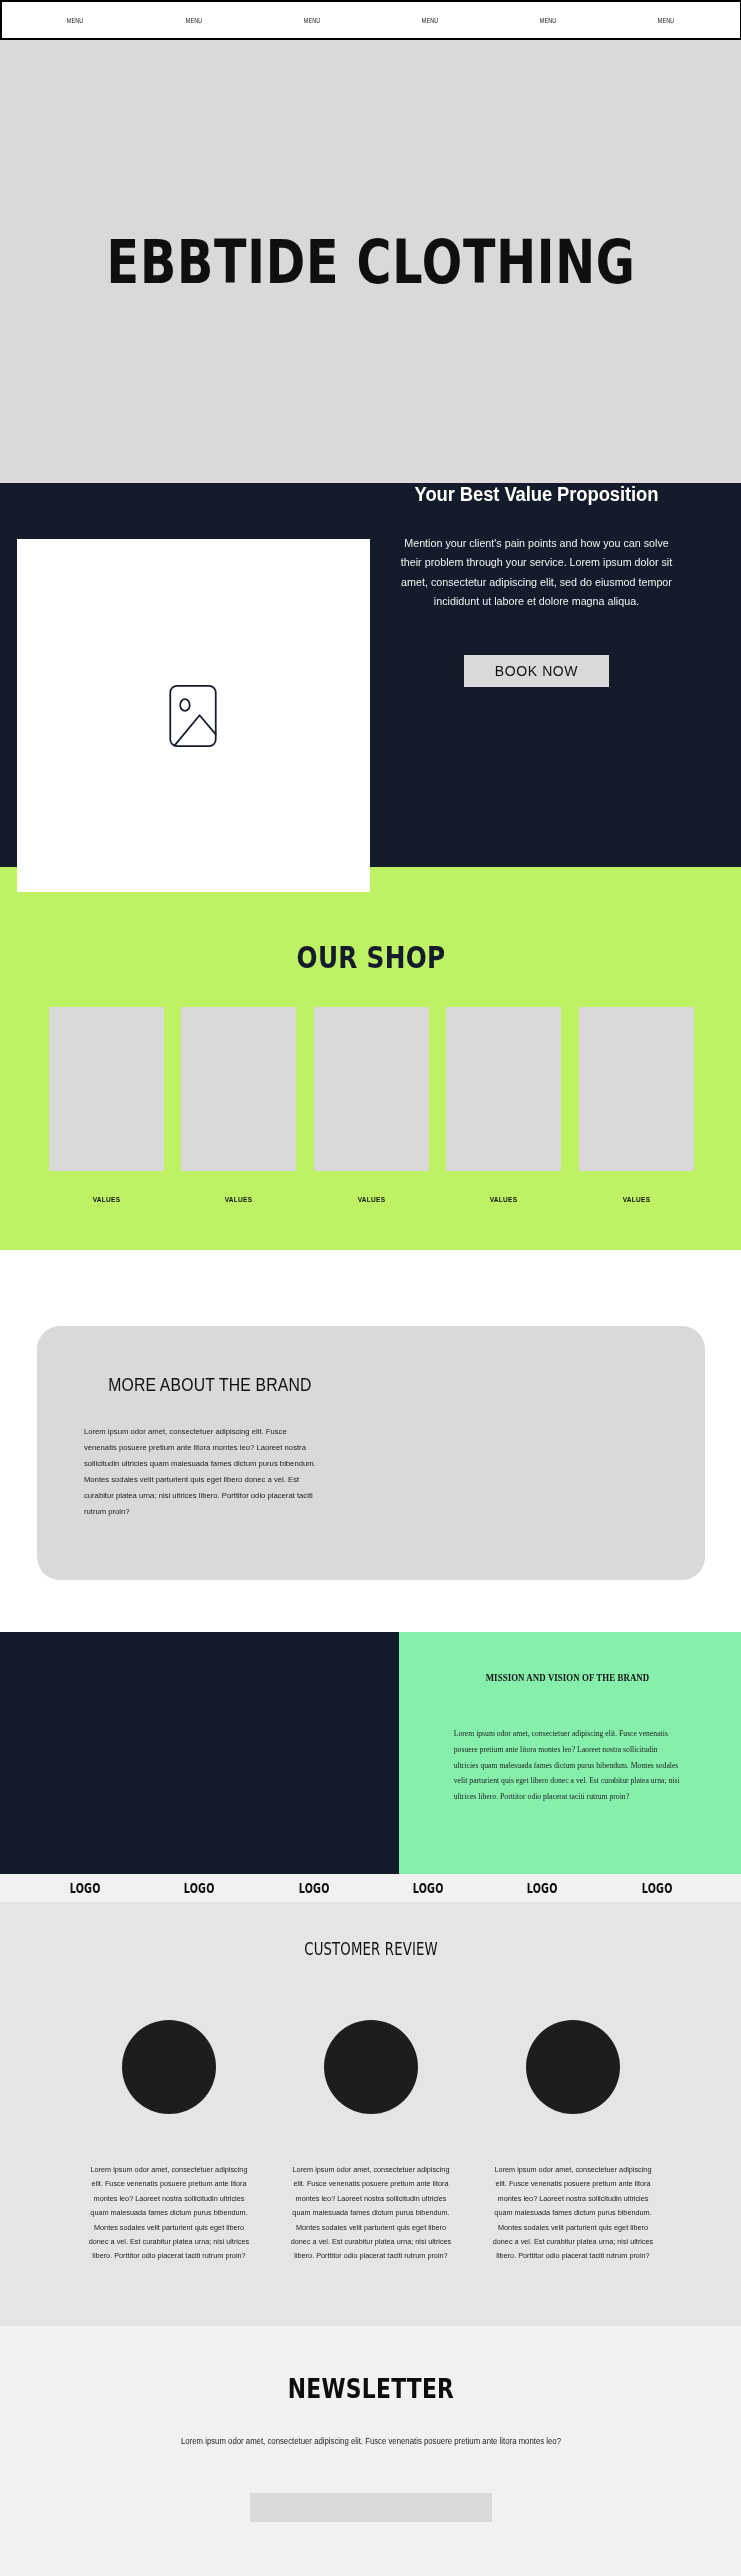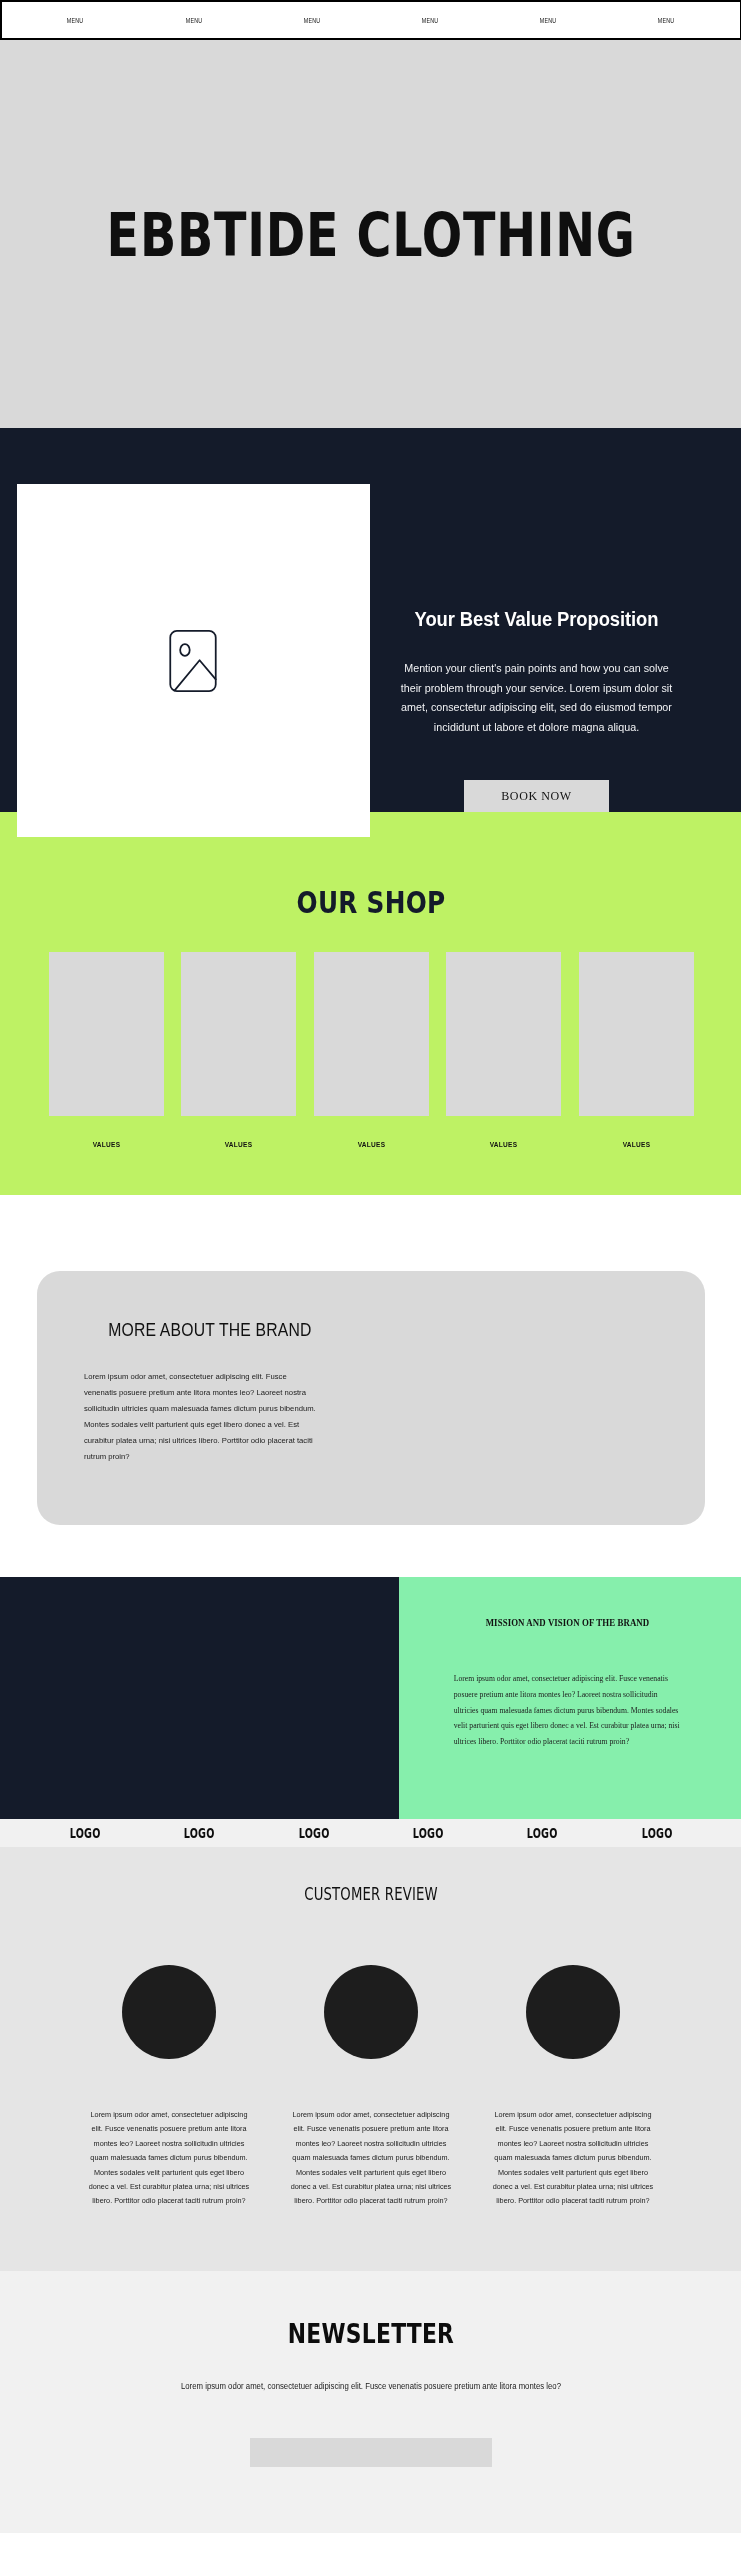--- a/index.html
+++ b/index.html
@@ -28,21 +28,21 @@
     font-weight: 400;
     font-family: "Liberation Sans", sans-serif;
     transform: scaleX(0.8);
     cursor: pointer;
     flex: 1;
     text-align: center;
   }
 
   
   .hero-banner {
-    height: 388px;
+    height: 443px;
     background: #d9d9d9;
     display: flex;
     align-items: center;
     justify-content: center;
   }
   .brand-title {
     font-size: 61px;
     font-weight: 700;
     letter-spacing: 1px;
     color: #0f0f0f;
@@ -51,21 +51,21 @@
     line-height: 1;
     white-space: nowrap;
   }
 
   
   .valueprop {
     background: #141b2a;
     height: 384px;
     position: relative;
     display: flex;
-    align-items: flex-end;
+    align-items: flex-start;
   }
   .vp-card {
     position: absolute;
     left: 16.5px;
     top: 56px;
     width: 353px;
     height: 353px;
     background: #ffffff;
     display: flex;
     align-items: center;
@@ -94,23 +94,23 @@
     transform: scaleX(0.95);
     margin-bottom: 43px;
   }
   .btn-book {
     display: inline-block;
     background: #d9d9d9;
     color: #111111;
     border: none;
     width: 145px;
     height: 32px;
-    font-size: 12px;
+    font-size: 14px;
     letter-spacing: 0.6px;
-    font-family: Liberation Serif, serif;
+    font-family: Liberation Sans, sans-serif;
     cursor: pointer;
   }
 
   
   .shop {
     background: #bef264;
     padding: 72px 0 46px;
   }
   .shop-title {
     text-align: center;

